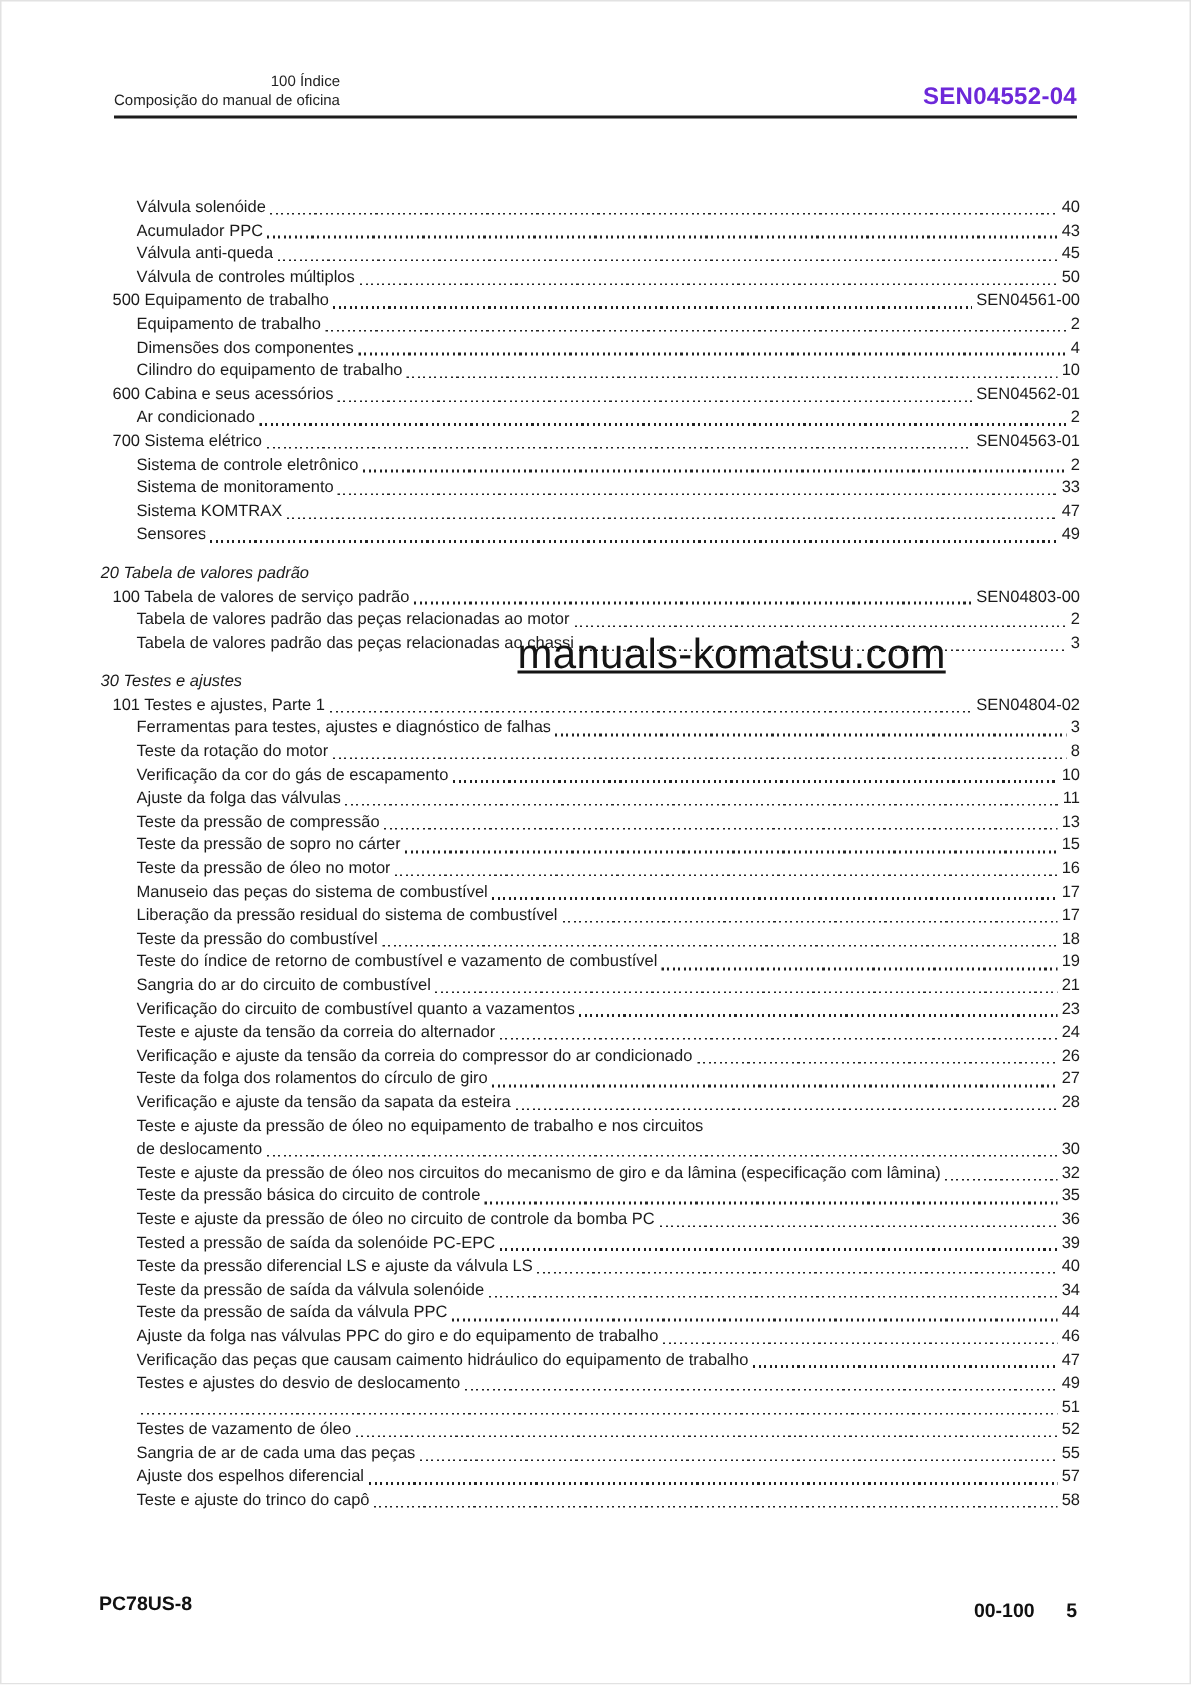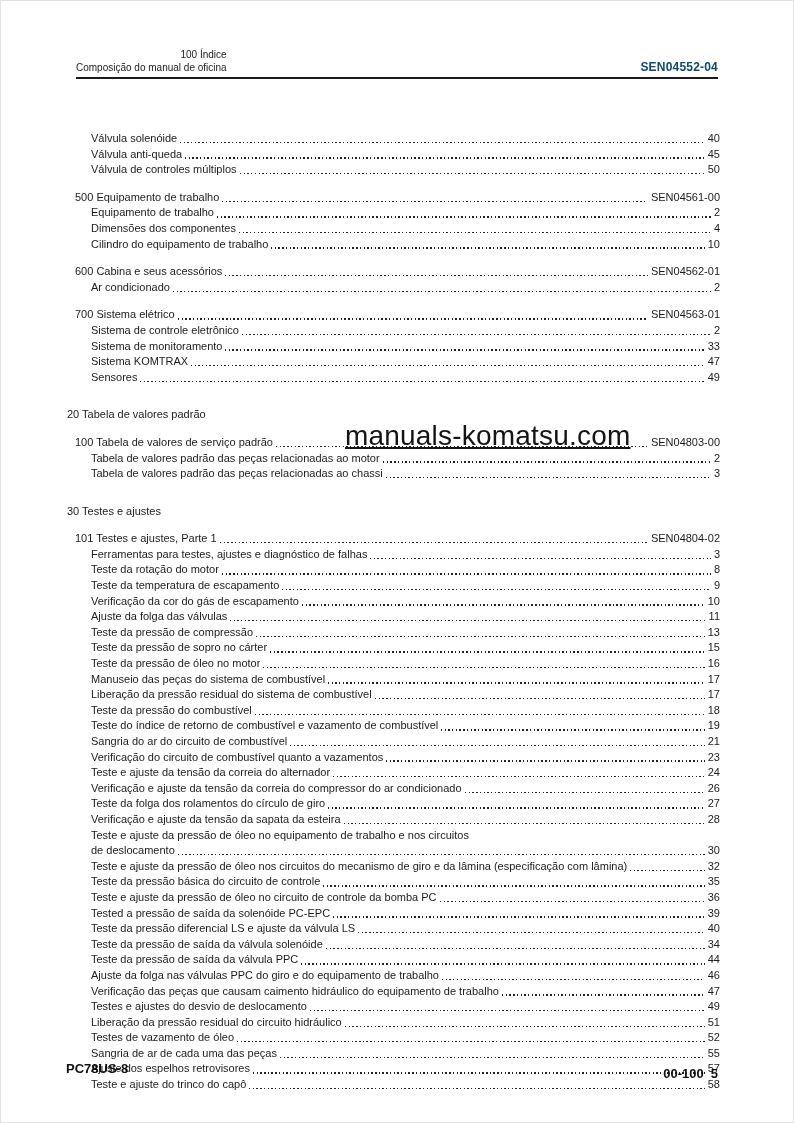--- a/index.html
+++ b/index.html
@@ -3,40 +3,40 @@
 <meta charset="utf-8">
 <style>
   * { margin: 0; padding: 0; box-sizing: border-box; }
   html, body { background: #ffffff; }
   body { width: 794px; height: 1123px; position: relative; font-family: "Liberation Sans", sans-serif; color: #1a1a1a; }
   .page { position: absolute; inset: 0; background: #fff; border: 1px solid #e2e2e2; overflow: hidden; }
 
   
   .header { position: absolute; left: 75px; right: 75px; top: 48px; display: flex; justify-content: space-between; align-items: flex-end; border-bottom: 2px solid #1c1c1c; padding-bottom: 3px; }
   .header-left { font-size: 10px; line-height: 12.5px; color: #222; text-align: right; }
-  .header-code { font-size: 12px; font-weight: bold; letter-spacing: 0.2px; color: #0c4a6e; }
+  .header-code { font-size: 16px; font-weight: bold; letter-spacing: 0.2px; color: #6d28d9; }
 
   
   .toc { position: absolute; left: 66px; top: 130px; width: 653px; font-size: 11px; line-height: 15.6px; color: #1b1b1b; }
   .toc-row { display: flex; align-items: baseline; white-space: nowrap; overflow: hidden; }
-  .toc-row.section { padding-left: 8px; margin-top: 12px; }
+  .toc-row.section { padding-left: 8px; }
   .toc-row.item, .toc-row.wrap { padding-left: 24px; }
-  .toc-row.chapter { margin-top: 22px; }
+  .toc-row.chapter { margin-top: 10px; font-style: italic; }
   .toc-label { flex: 0 1 auto; overflow: hidden; }
   .leader { flex: 1 1 6px; min-width: 6px; height: 1.4px; align-self: flex-end; margin: 0 3px 3.4px 3px;
             background-image: repeating-linear-gradient(to right, #222 0 1.4px, transparent 1.4px 3.7px); }
   .toc-ref { flex: 0 0 auto; }
 
   
   .watermark { position: absolute; left: 344px; top: 419px; font-size: 28px; font-weight: 400; color: #141414; letter-spacing: 0.2px; text-decoration: underline; }
 
   
   .footer { position: absolute; left: 65px; right: 75px; top: 1060px; display: flex; justify-content: space-between; align-items: flex-start; text-align: center; }
   .footer-model { font-size: 13px; font-weight: bold; color: #111; }
-  .footer-page { font-size: 13px; font-weight: bold; color: #111; position: relative; top: 5px; display: flex; gap: 7px; }
+  .footer-page { font-size: 13px; font-weight: bold; color: #111; position: relative; top: 5px; display: flex; gap: 21px; }
 </style>
 </head>
 <body>
 
 <div class="page">
 
   <div class="header">
     <div class="header-left">
       <div>100 Índice</div>
       <div>Composição do manual de oficina</div>
@@ -44,20 +44,25 @@
     <div class="header-code">SEN04552-04</div>
   </div>
 
   <div class="toc">
       <div class="toc-row item">
         <span class="toc-label">Válvula solenóide</span>
         <span class="leader"></span>
         <span class="toc-ref">40</span>
       </div>
       <div class="toc-row item">
+        <span class="toc-label">Acumulador PPC</span>
+        <span class="leader"></span>
+        <span class="toc-ref">43</span>
+      </div>
+      <div class="toc-row item">
         <span class="toc-label">Válvula anti-queda</span>
         <span class="leader"></span>
         <span class="toc-ref">45</span>
       </div>
       <div class="toc-row item">
         <span class="toc-label">Válvula de controles múltiplos</span>
         <span class="leader"></span>
         <span class="toc-ref">50</span>
       </div>
       <div class="toc-row section">
@@ -145,25 +150,20 @@
         <span class="toc-label">Ferramentas para testes, ajustes e diagnóstico de falhas</span>
         <span class="leader"></span>
         <span class="toc-ref">3</span>
       </div>
       <div class="toc-row item">
         <span class="toc-label">Teste da rotação do motor</span>
         <span class="leader"></span>
         <span class="toc-ref">8</span>
       </div>
       <div class="toc-row item">
-        <span class="toc-label">Teste da temperatura de escapamento</span>
-        <span class="leader"></span>
-        <span class="toc-ref">9</span>
-      </div>
-      <div class="toc-row item">
         <span class="toc-label">Verificação da cor do gás de escapamento</span>
         <span class="leader"></span>
         <span class="toc-ref">10</span>
       </div>
       <div class="toc-row item">
         <span class="toc-label">Ajuste da folga das válvulas</span>
         <span class="leader"></span>
         <span class="toc-ref">11</span>
       </div>
       <div class="toc-row item">
@@ -283,36 +283,35 @@
         <span class="toc-label">Verificação das peças que causam caimento hidráulico do equipamento de trabalho</span>
         <span class="leader"></span>
         <span class="toc-ref">47</span>
       </div>
       <div class="toc-row item">
         <span class="toc-label">Testes e ajustes do desvio de deslocamento</span>
         <span class="leader"></span>
         <span class="toc-ref">49</span>
       </div>
       <div class="toc-row item">
-        <span class="toc-label">Liberação da pressão residual do circuito hidráulico</span>
         <span class="leader"></span>
         <span class="toc-ref">51</span>
       </div>
       <div class="toc-row item">
         <span class="toc-label">Testes de vazamento de óleo</span>
         <span class="leader"></span>
         <span class="toc-ref">52</span>
       </div>
       <div class="toc-row item">
         <span class="toc-label">Sangria de ar de cada uma das peças</span>
         <span class="leader"></span>
         <span class="toc-ref">55</span>
       </div>
       <div class="toc-row item">
-        <span class="toc-label">Ajuste dos espelhos retrovisores</span>
+        <span class="toc-label">Ajuste dos espelhos diferencial</span>
         <span class="leader"></span>
         <span class="toc-ref">57</span>
       </div>
       <div class="toc-row item">
         <span class="toc-label">Teste e ajuste do trinco do capô</span>
         <span class="leader"></span>
         <span class="toc-ref">58</span>
       </div>
     </div>
 

